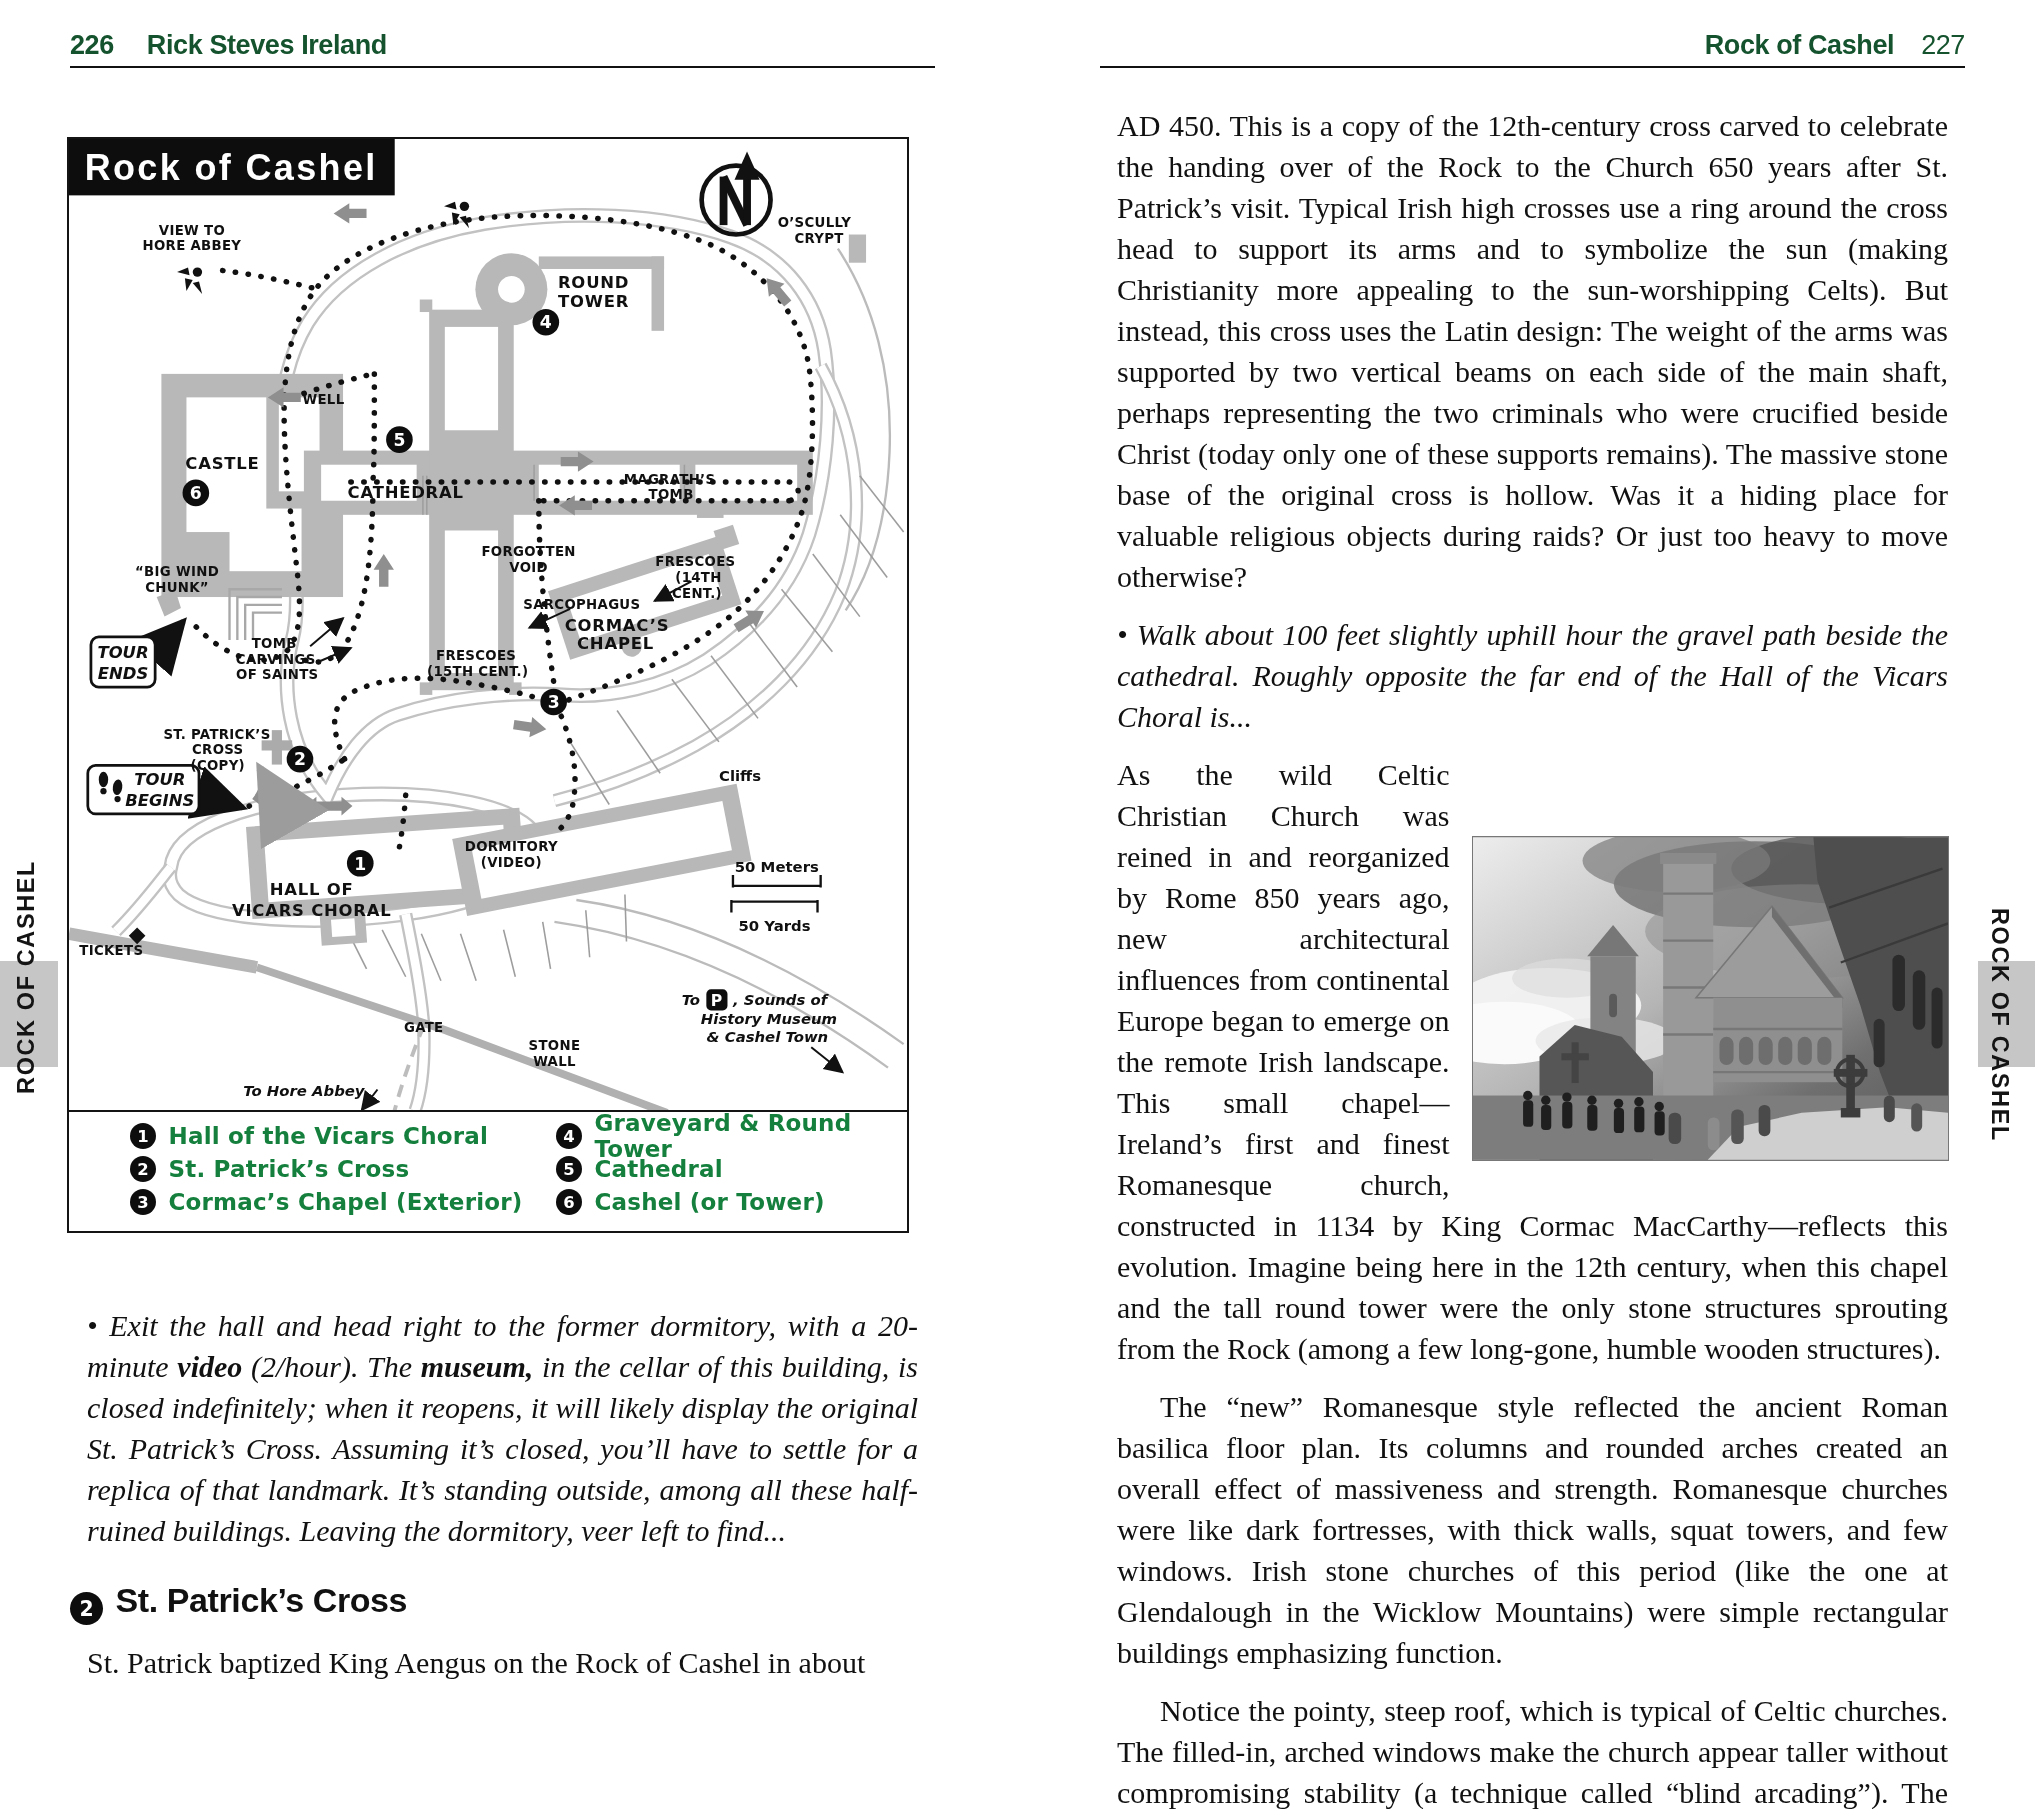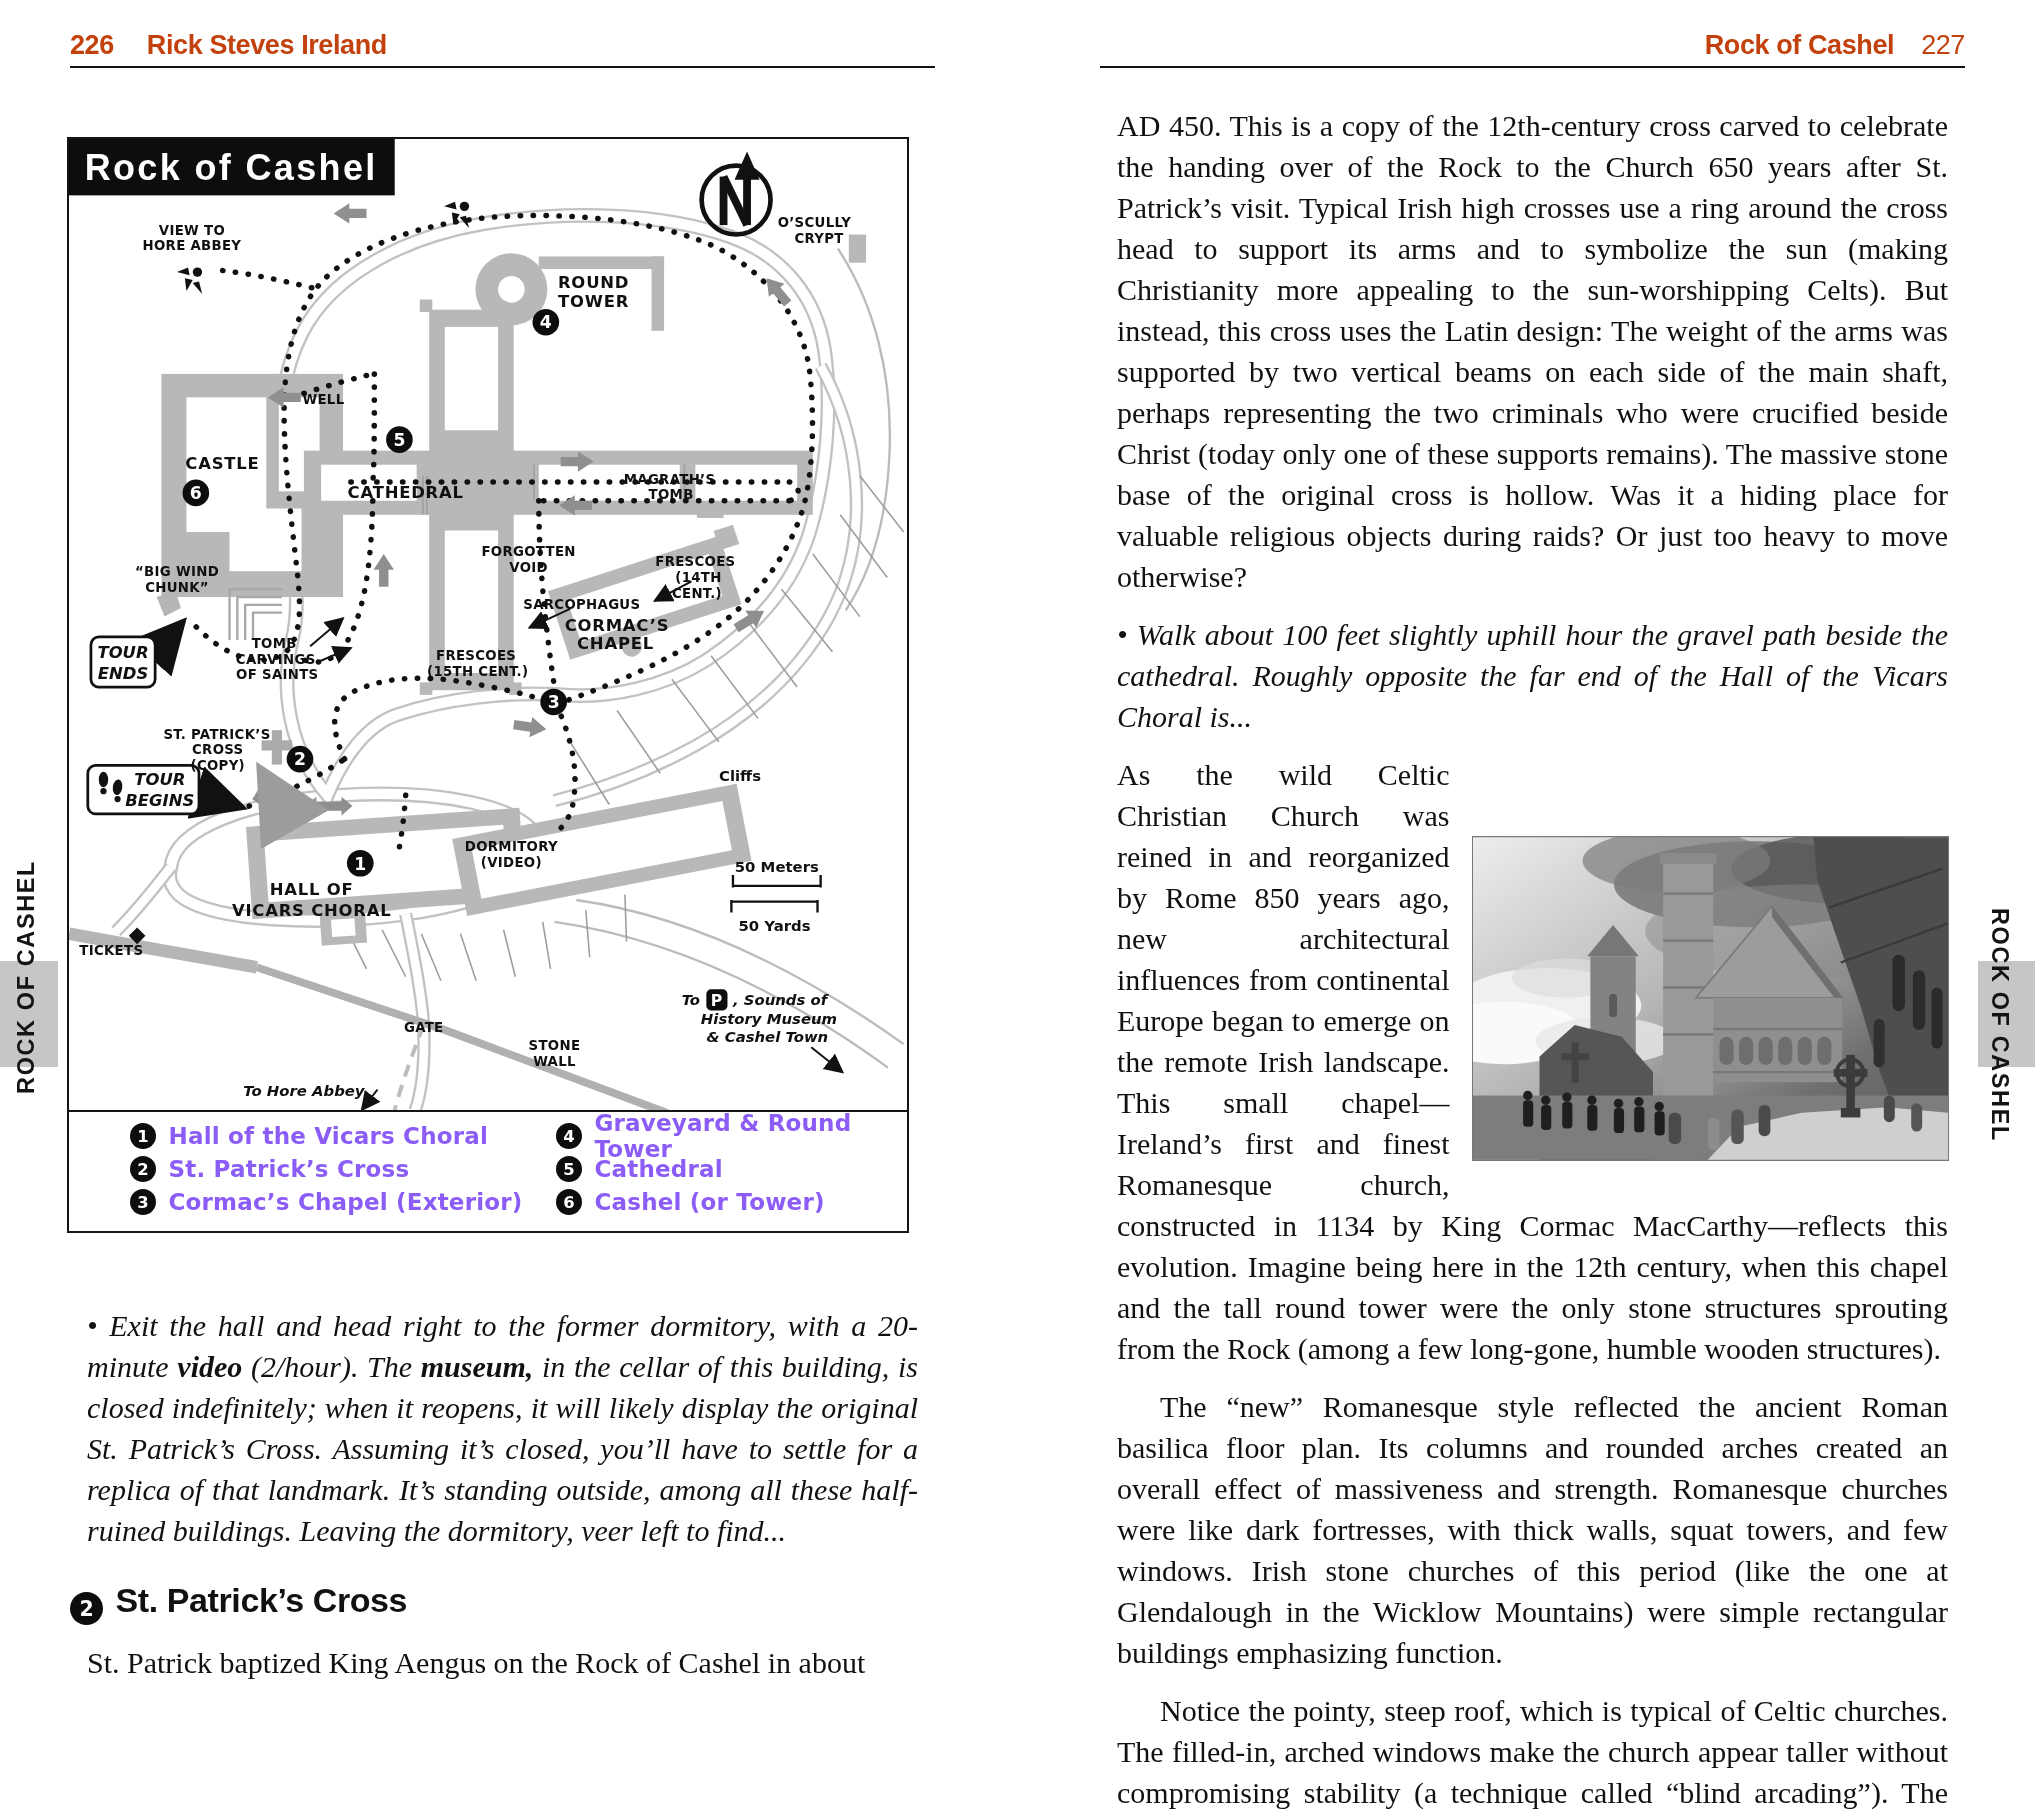--- a/index.html
+++ b/index.html
@@ -1,39 +1,39 @@
 <!DOCTYPE html>
 <html style="font-size:12.5px"><head>
 <meta charset="utf-8">
 <style>
   html,body{margin:0;padding:0;background:#fff;}
   .spread{position:relative;width:2035px;height:1809px;background:#ffffff;overflow:hidden;
           font-family:"Liberation Serif",serif;color:#111;}
   
   .hdr{position:absolute;top:30px;height:36px;font-family:"Liberation Sans",sans-serif;
-       font-size:27px;letter-spacing:-0.4px;color:#c2410c;white-space:nowrap;}
+       font-size:27px;letter-spacing:-0.4px;color:#14532d;white-space:nowrap;}
   .hdr-left{left:70px;font-weight:700;}
   .hdr-left .pgnum{margin-right:33px;font-weight:700;}
   .hdr-right{left:1100px;width:865px;text-align:right;}
   .hdr-right .ttl{font-weight:700;margin-right:27px;}
   .hrule{position:absolute;top:66px;height:2.3px;background:#111;}
   .hrule.l{left:70px;width:865px;}
   .hrule.r{left:1100px;width:865px;}
   
   .mapbox{position:absolute;left:67px;top:137px;width:842px;height:1096px;
           border:2.3px solid #141414;box-sizing:border-box;background:#fff;}
   .mapbox svg{display:block;}
   .legend{position:absolute;left:0;right:0;bottom:0;height:119px;border-top:2.3px solid #141414;background:#fff;}
   .lg-col{position:absolute;top:11px;display:flex;flex-direction:column;gap:7px;}
   .lg-col.c1{left:61px;}
   .lg-col.c2{left:487px;}
   .lg-item{display:flex;align-items:center;gap:12.5px;height:26px;}
   .lg-num{width:26px;height:26px;border-radius:50%;background:#0d0d0d;color:#fff;flex:0 0 26px;
           font:700 16.4px "DejaVu Sans",sans-serif;display:flex;align-items:center;justify-content:center;}
-  .lg-label{font:700 23px "DejaVu Sans",sans-serif;letter-spacing:0.2px;color:#8b5cf6;}
+  .lg-label{font:700 23px "DejaVu Sans",sans-serif;letter-spacing:0.2px;color:#15803d;}
   
   .ml{font:700 17px "DejaVu Sans",sans-serif;fill:#101010;letter-spacing:.4px;}
   .ml2{font:700 21px "DejaVu Sans",sans-serif;fill:#101010;letter-spacing:1px;}
   .mlc{font:700 19px "DejaVu Sans",sans-serif;fill:#101010;}
   .mi{font:italic 700 19px "DejaVu Sans",sans-serif;fill:#101010;}
   .mbx{font:italic 700 21px "DejaVu Sans",sans-serif;fill:#101010;}
   .mnum{font:700 22px "DejaVu Sans",sans-serif;fill:#fff;}
   .mttl{font:700 46px "Liberation Sans",sans-serif;fill:#fff;letter-spacing:3px;}
   
   .col{position:absolute;width:865px;font-size:30px;line-height:41px;text-align:justify;}

